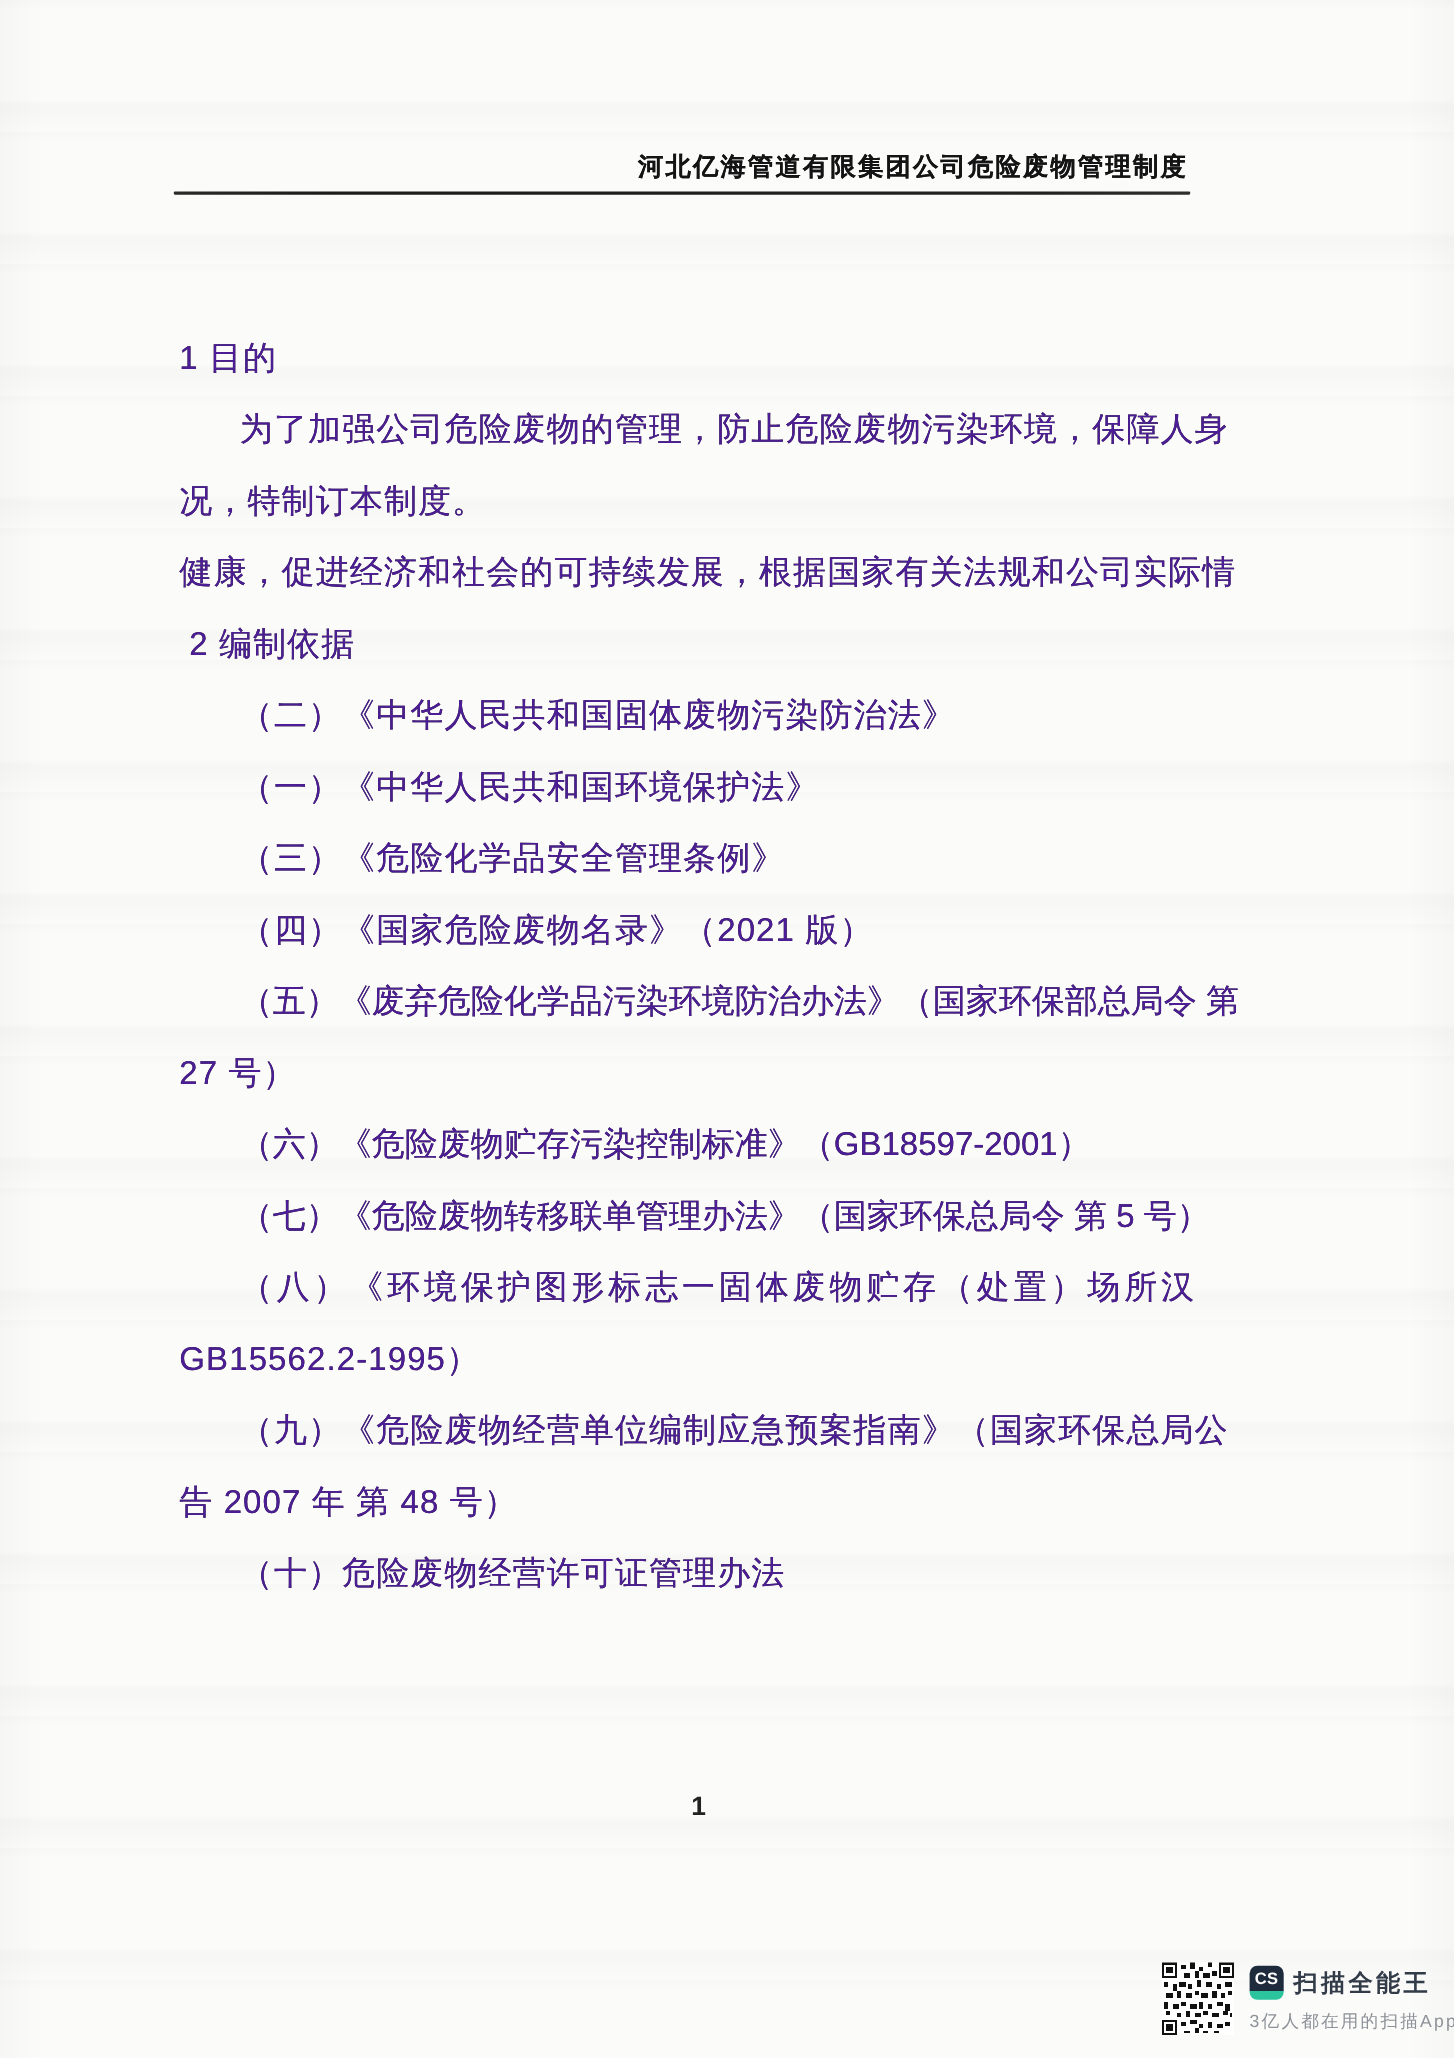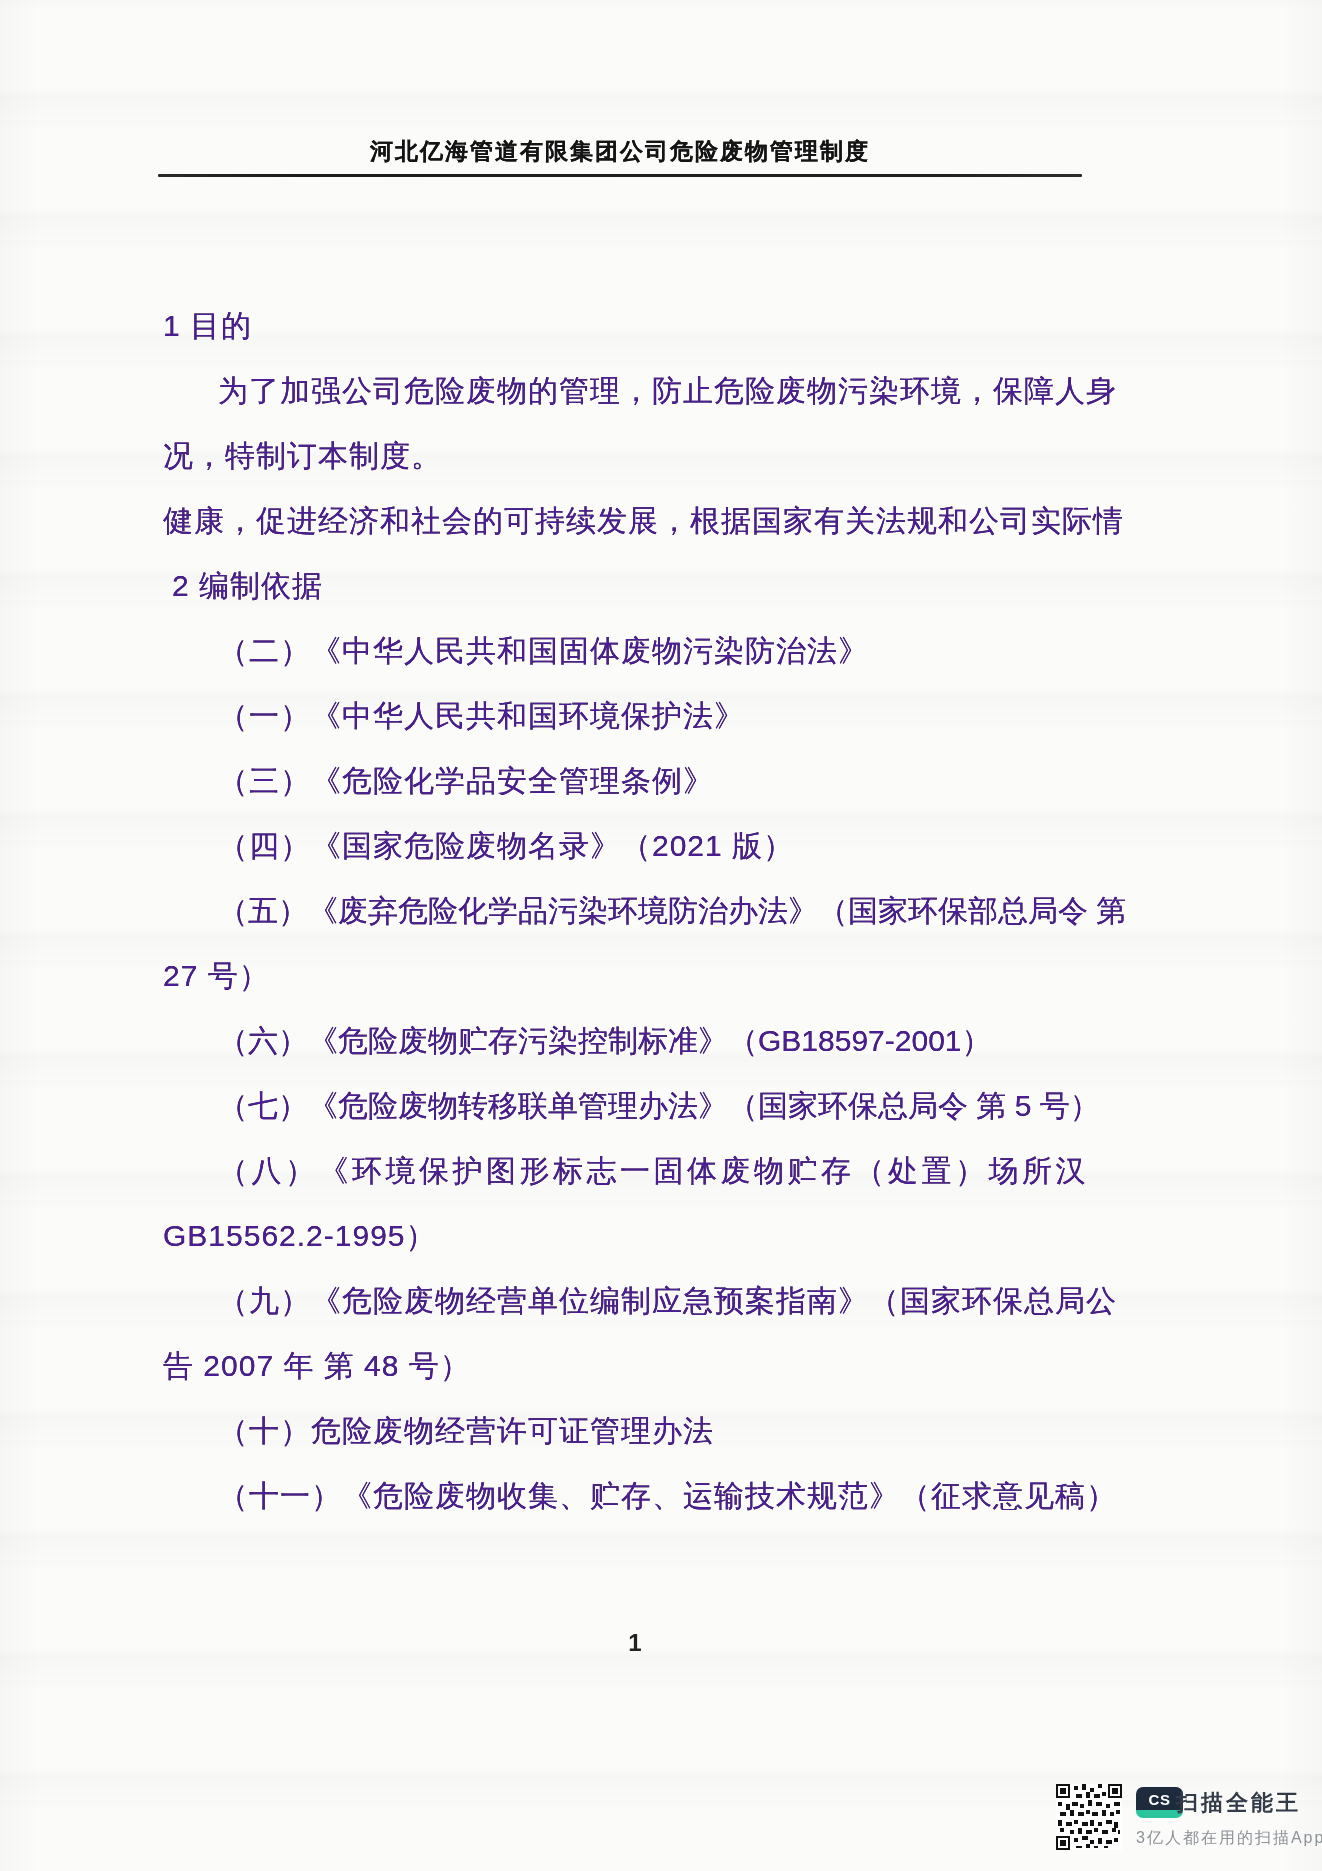--- a/index.html
+++ b/index.html
@@ -17,21 +17,21 @@
     content:"";position:absolute;inset:0;pointer-events:none;
     background:
       repeating-linear-gradient(180deg,
         rgba(0,0,0,0.014) 0px, rgba(0,0,0,0.0) 9px,
         rgba(0,0,0,0.0) 90px, rgba(0,0,0,0.018) 96px,
         rgba(0,0,0,0.0) 120px),
       linear-gradient(90deg, rgba(0,0,0,0.02), rgba(0,0,0,0) 40px, rgba(0,0,0,0) 1280px, rgba(0,0,0,0.02));
   }
   .hdr{
     position:absolute;left:160px;top:136px;width:920px;
-    text-align:center;
+    text-align:right;
     font-size:23px;font-weight:bold;letter-spacing:2px;
     color:#141414;
     text-shadow:0 0 .5px #141414;
   }
   .hdr-rule{
     position:absolute;left:158px;top:174px;width:924px;height:3px;
     background:linear-gradient(90deg,#2a2a2a,#1c1c1c 15%,#222 85%,#2e2e2e);
     border-radius:1px;
   }
   .doc-title{
@@ -56,21 +56,21 @@
   .tight{letter-spacing:0;}
   .wide{letter-spacing:3.5px;}
   .page-num{
     position:absolute;left:600px;top:1629px;width:70px;
     text-align:center;font-size:24px;font-weight:bold;color:#222;
   }
   
   .cs-footer{position:absolute;left:1056px;top:1782px;width:236px;height:72px;}
   .qr{position:absolute;left:0;top:2px;width:66px;height:66px;}
   .cs-badge{
-    position:absolute;left:80px;top:5px;width:47px;height:31px;
+    position:absolute;left:80px;top:5px;width:31px;height:31px;
     border-radius:7px;
     background:linear-gradient(180deg,#1e2b3d 0%,#1e2b3d 74%,#2cc49d 74%,#2cc49d 100%);
     color:#ffffff;font-size:15px;font-weight:bold;
     text-align:center;line-height:25px;
     letter-spacing:.5px;
   }
   .cs-brand{
     position:absolute;left:120px;top:6px;
     font-size:22px;font-weight:bold;letter-spacing:3px;
     color:#323b48;white-space:nowrap;
@@ -102,21 +102,20 @@
     <div class="line ind">（四）《国家危险废物名录》（2021 版）</div>
     <div class="line ind tight">（五）《废弃危险化学品污染环境防治办法》（国家环保部总局令 第</div>
     <div class="line">27 号）</div>
     <div class="line ind tight">（六）《危险废物贮存污染控制标准》（GB18597-2001）</div>
     <div class="line ind tight">（七）《危险废物转移联单管理办法》（国家环保总局令 第 5 号）</div>
     <div class="line ind wide">（八）《环境保护图形标志一固体废物贮存（处置）场所汉</div>
     <div class="line">GB15562.2-1995）</div>
     <div class="line ind">（九）《危险废物经营单位编制应急预案指南》（国家环保总局公</div>
     <div class="line">告 2007 年 第 48 号）</div>
     <div class="line ind">（十）危险废物经营许可证管理办法</div>
-    <div class="line ind">（十一）《危险废物收集、贮存、运输技术规范》（征求意见稿）</div>
   </div>
 
   <div class="page-num">1</div>
 
   <div class="cs-footer">
     <svg class="qr" viewBox="0 0 33 33" shape-rendering="crispEdges">
       <rect x="0" y="0" width="33" height="33" fill="#ffffff"></rect>
       <g fill="#111111">
 
         <path d="M0,0h7v7h-7z M1,1v5h5v-5z" fill-rule="evenodd"></path>

